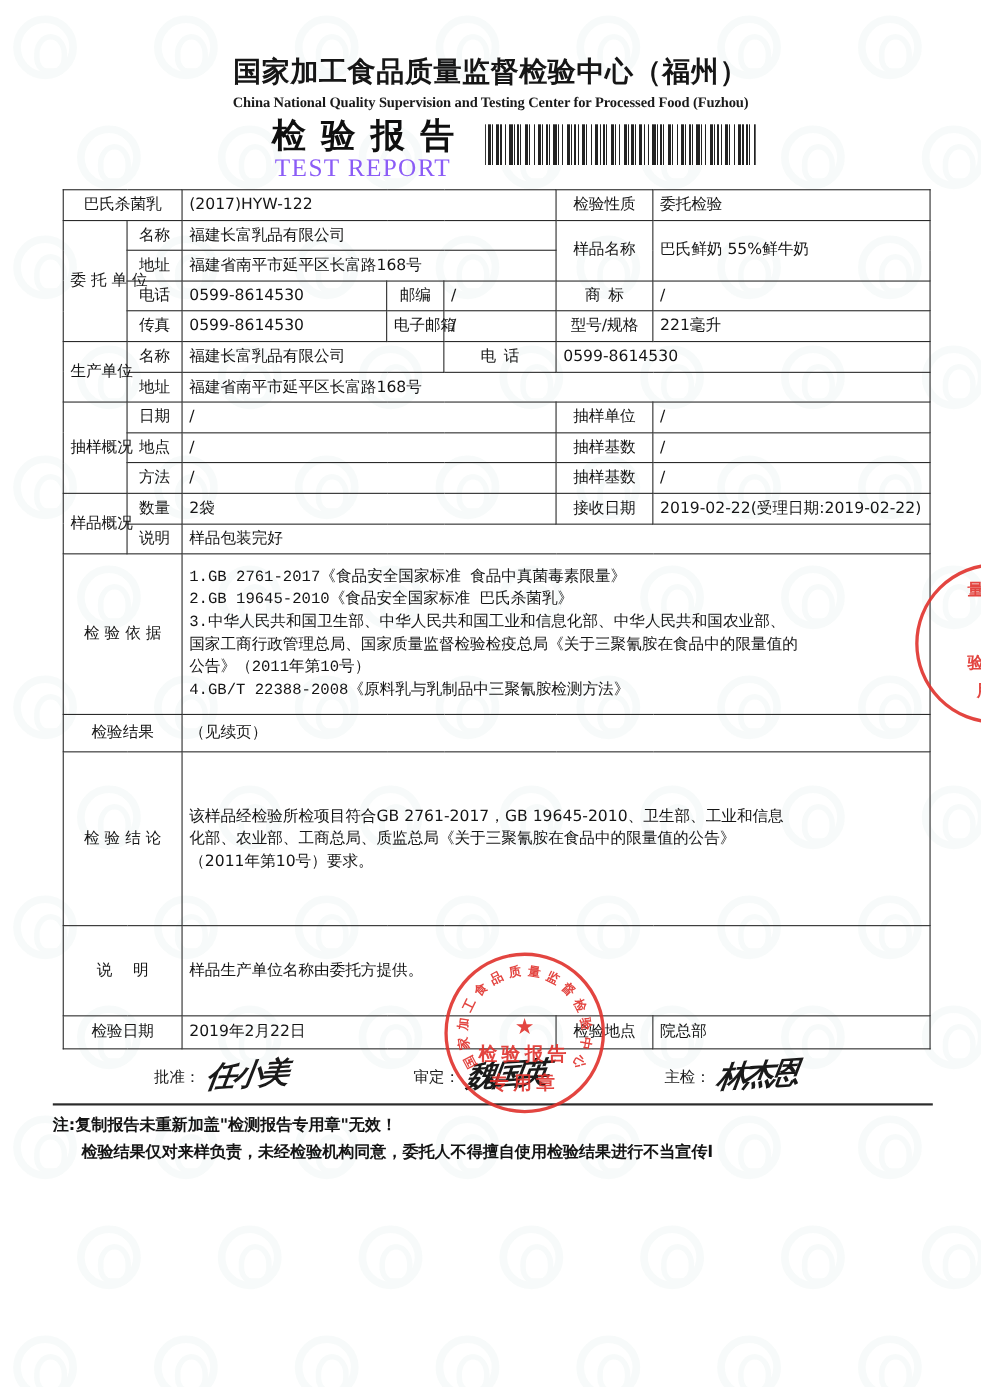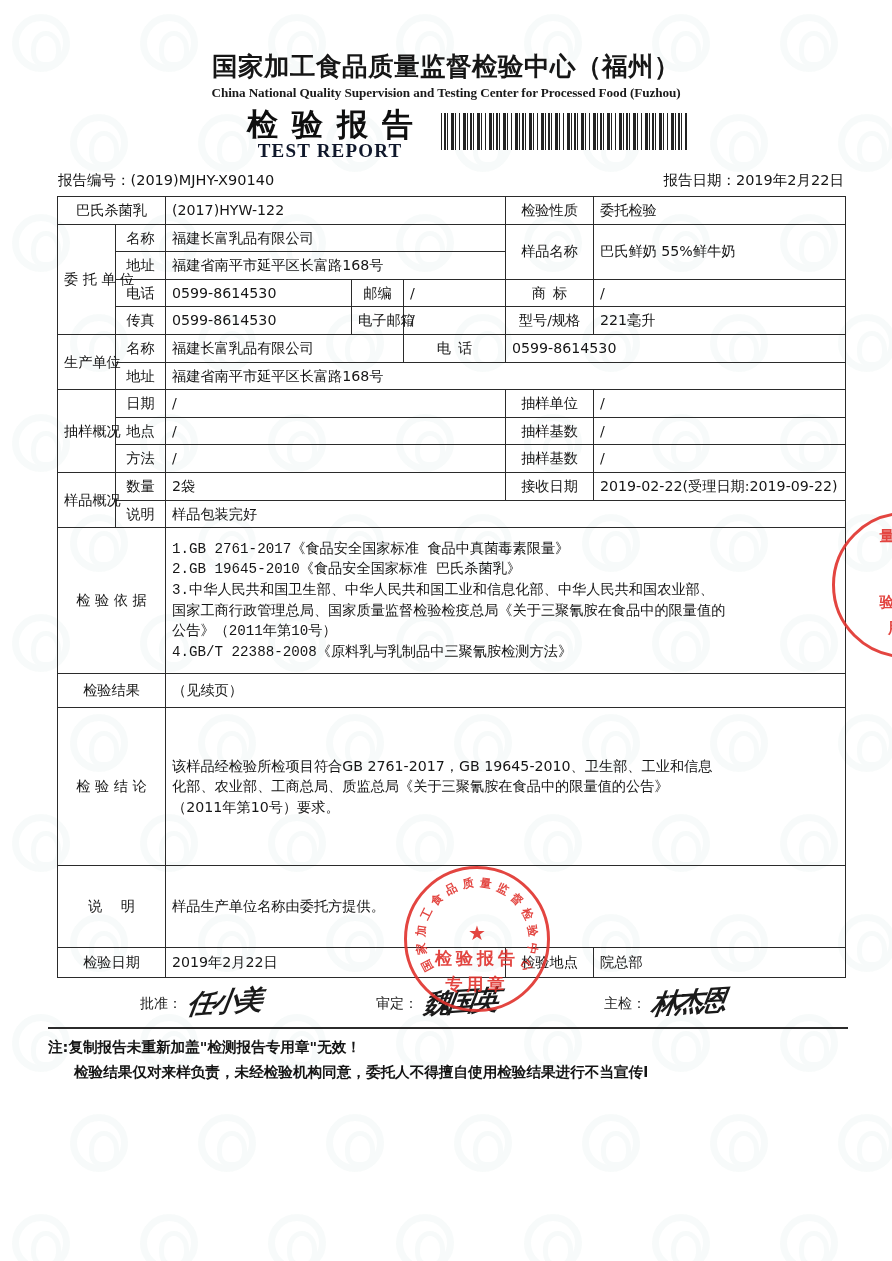--- a/index.html
+++ b/index.html
@@ -74,25 +74,25 @@
   .title-cn {
     font-size: 31px;
     font-weight: bold;
     letter-spacing: 14px;
     text-indent: 14px;
     color: #0f0f0f;
     line-height: 1.12;
   }
   .title-en {
     font-family: "Liberation Serif", "DejaVu Serif", serif;
-    font-size: 19px;
-    font-weight: bold;
+    font-size: 23px;
+    font-weight: normal;
     letter-spacing: 1.2px;
     margin-top: -2px;
-    color: #0f172a;
+    color: #8b5cf6;
   }
   .barcode-block { padding-top: 6px; text-align: center; width: 248px; }
   .barcode {
     height: 37px; width: 246px;
     background-repeat: repeat-x;
     background-image:
       repeating-linear-gradient(90deg,
         #222 0px, #222 1px, #fff 1px, #fff 3px,
         #222 3px, #222 5px, #fff 5px, #fff 6px,
         #222 6px, #222 7px, #fff 7px, #fff 10px,
@@ -371,28 +371,20 @@
     <div class="title-row">
       <div class="title-block">
         <div class="title-cn">检验报告</div>
         <div class="title-en">TEST REPORT</div>
       </div>
       <div class="barcode-block">
         <div class="barcode"></div>
       </div>
     </div>
 
-    <div class="meta-row">
-      <div>
-        <span>报告编号：</span><span>(2019)MJHY-X90140</span>
-      </div>
-      <div>
-        <span>报告日期：</span><span>2019年2月22日</span>
-      </div>
-    </div>
   </div>
 
   <div class="tbl-wrap">
     <table class="report">
       <colgroup>
         <col style="width:58px">
           <col style="width:50px">
           <col style="width:186px">
         <col style="width:52px">
           <col style="width:102px">
@@ -478,21 +470,21 @@
         <td class="val">/</td>
       </tr>
 
       <tr>
         <td class="lbl" rowspan="2">
           <span class="rot-label">样品概况</span>
         </td>
         <td class="lbl">数量</td>
         <td class="val" colspan="3">2袋</td>
         <td class="lbl">接收日期</td>
-        <td class="val">2019-02-22(受理日期:2019-09-22)</td>
+        <td class="val">2019-02-22(受理日期:2019-02-22)</td>
       </tr>
       <tr>
         <td class="lbl">说明</td>
         <td class="val" colspan="5">样品包装完好</td>
       </tr>
 
       <tr>
         <td class="lbl" colspan="2" style="height:146px">
           <span class="rot-label">检 验 依 据</span>
         </td>

